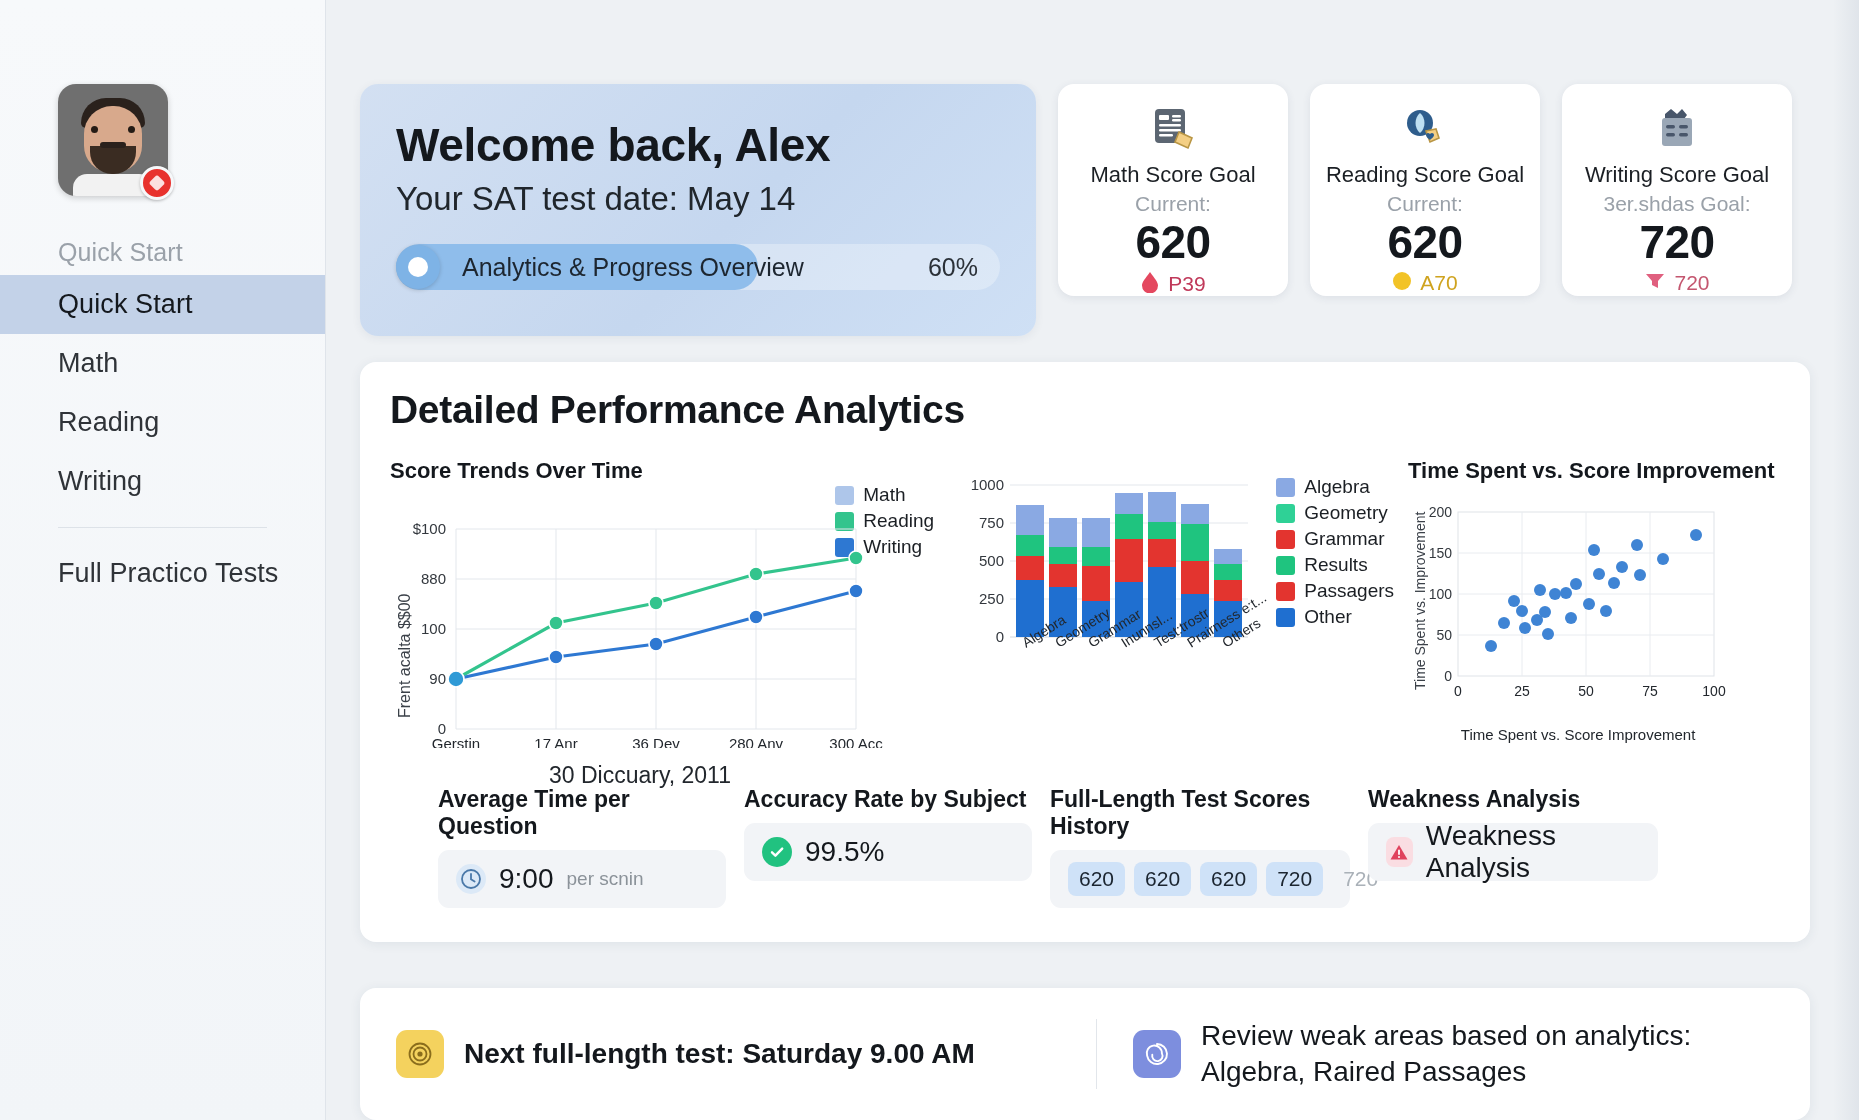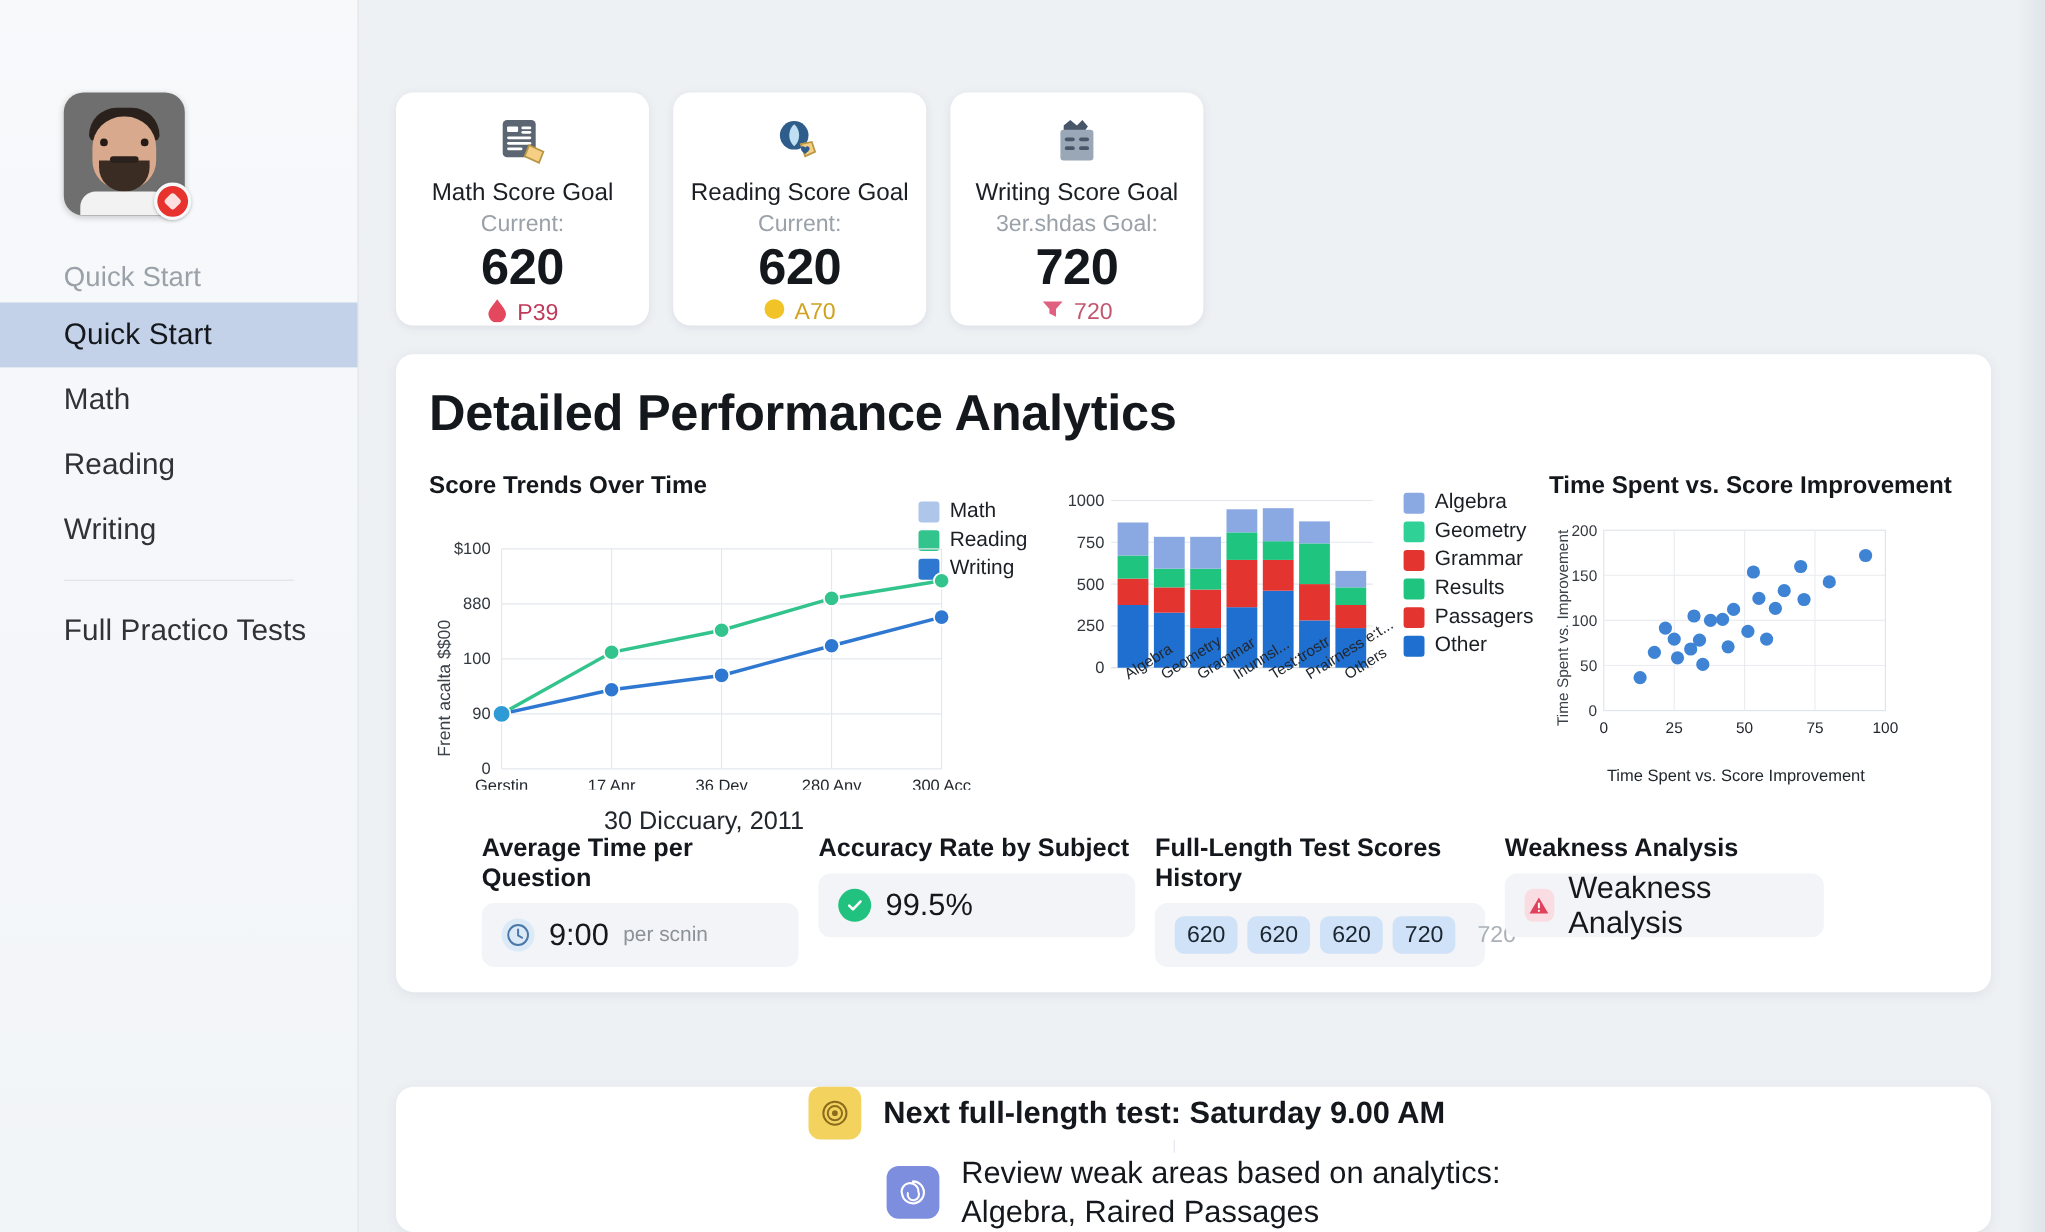--- a/index.html
+++ b/index.html
@@ -108,21 +108,21 @@
   .stat-badge { display:flex; align-items:center; gap:8px; font-size:21px; margin-top:2px; }
 
   
   .panel {
     margin-top:26px; background:#fff; border-radius:16px;
     box-shadow:0 2px 12px rgba(40,60,90,.08);
     padding: 26px 30px 26px 30px;
     width: 1450px;
     height: 580px;
   }
-  .panel h2 { margin:0 0 26px 0; font-size:46px; font-weight:bold; color:#14181d; letter-spacing:-.3px; }
+  .panel h2 { margin:0 0 26px 0; font-size:39px; font-weight:bold; color:#14181d; letter-spacing:-.3px; }
 
   .charts { display:flex; gap:20px; }
   .chart-block { position:relative; }
   .chart-title { font-size:22px; font-weight:bold; color:#14181d; margin-bottom:8px; }
 
   
   .c1 { width: 560px; }
   .c2 { width: 430px; }
   .c3 { width: 380px; }
 
@@ -148,21 +148,21 @@
   .metric-unit { font-size:19px; color:#8b9299; }
   .m1 { width:288px;margin-left:48px; } .m2 { width:288px; } .m3 { width:300px; } .m4 { width:290px; }
   .chip { background:#cfe2f8; border-radius:8px; padding:5px 11px; font-size:21px; color:#1b2530; }
   .chip.ghost { background:transparent; color:#aab1b8; }
   .circ { width:30px; height:30px; border-radius:50%; display:flex; align-items:center; justify-content:center; }
 
   
   .banner {
     position:absolute; left:34px; top:988px; width:1450px; height:132px;
     background:#fff; border-radius:16px; box-shadow:0 2px 12px rgba(40,60,90,.08);
-    display:flex; align-items:center; padding: 0 36px; flex-direction: column;
+    display:flex; align-items:center; padding: 0 36px;
   }
   .banner-half { display:flex; align-items:center; gap:20px; }
   .banner-half.first { width:700px; }
   .banner-div { width:1px; height:70px; background:#e2e6eb; margin-right:36px; }
   .b-icon { width:48px; height:48px; border-radius:11px; display:flex; align-items:center; justify-content:center; flex:0 0 48px; }
   .b-text { font-size:28px; font-weight:bold; color:#14181d; line-height:1.28; }
   .b-text.reg { font-weight:normal; }
 
   .edge-fade { position:absolute; right:0; top:0; width:26px; height:100%;
     background:linear-gradient(90deg, rgba(238,241,244,0), rgba(222,227,233,.9)); pointer-events:none; }
@@ -194,20 +194,32 @@
     <div class="nav-item">Reading</div>
     <div class="nav-item">Writing</div>
     <div class="nav-sep"></div>
     <div class="nav-item">Full Practico Tests</div>
   </div>
 
   <div id="main">
 
     <div class="top-row">
 
+      <div class="welcome">
+        <h1>Welcome back, Alex</h1>
+        <div class="sub">Your SAT test date: May 14</div>
+        <div class="progress-pill">
+          <div class="progress-fill"></div>
+          <div class="progress-knob">
+              <i></i>
+            </div>
+          <div class="progress-text">Analytics &amp; Progress Overview</div>
+          <div class="progress-pct">60%</div>
+        </div>
+      </div>
 
       <div class="stat-card">
         <div class="stat-icon">
           <svg width="52" height="46" viewBox="0 0 52 46">
             <rect x="8" y="3" width="30" height="34" rx="4" fill="#5c6672"></rect>
             <rect x="12" y="9" width="10" height="5" rx="1" fill="#ffffff"></rect>
             <rect x="25" y="9" width="9" height="2.6" rx="1.3" fill="#ffffff"></rect>
             <rect x="25" y="13" width="9" height="2.6" rx="1.3" fill="#ffffff"></rect>
             <rect x="12" y="18" width="22" height="2.6" rx="1.3" fill="#ffffff"></rect>
             <rect x="12" y="23" width="22" height="2.6" rx="1.3" fill="#ffffff"></rect>

